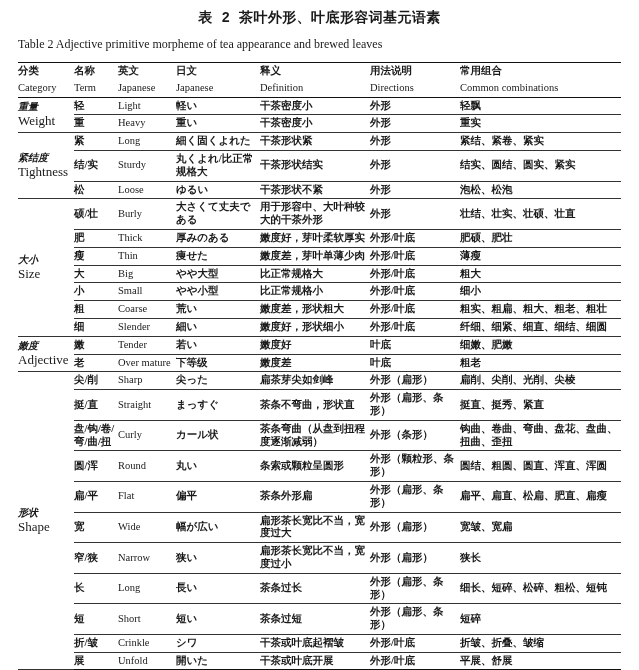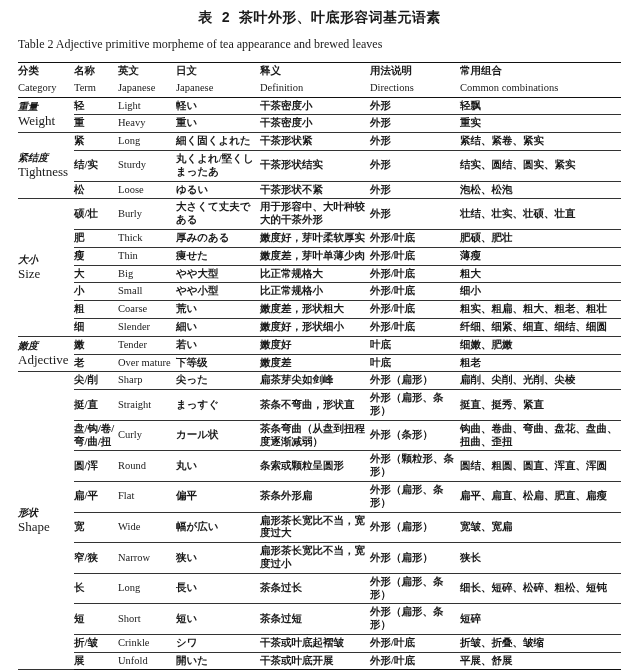--- a/index.html
+++ b/index.html
@@ -148,21 +148,21 @@
           <td class="cjk nb">紧</td>
           <td class="lat nb">Long</td>
           <td class="cjk nb">細く固くよれた</td>
           <td class="cjk-n nb">干茶形状紧</td>
           <td class="cjk-n nb">外形</td>
           <td class="cjk nb">紧结、紧卷、紧实</td>
         </tr>
         <tr class="rowline">
           <td class="cjk nb">结/实</td>
           <td class="lat nb">Sturdy</td>
-          <td class="cjk nb">丸くよれ/堅くしまったあ</td>
+          <td class="cjk nb">丸くよれ/比正常规格大</td>
           <td class="cjk-n nb">干茶形状结实</td>
           <td class="cjk-n nb">外形</td>
           <td class="cjk nb">结实、圆结、圆实、紧实</td>
         </tr>
         <tr class="rowline">
           <td class="cjk nb">松</td>
           <td class="lat nb">Loose</td>
           <td class="cjk nb">ゆるい</td>
           <td class="cjk-n nb">干茶形状不紧</td>
           <td class="cjk-n nb">外形</td>

